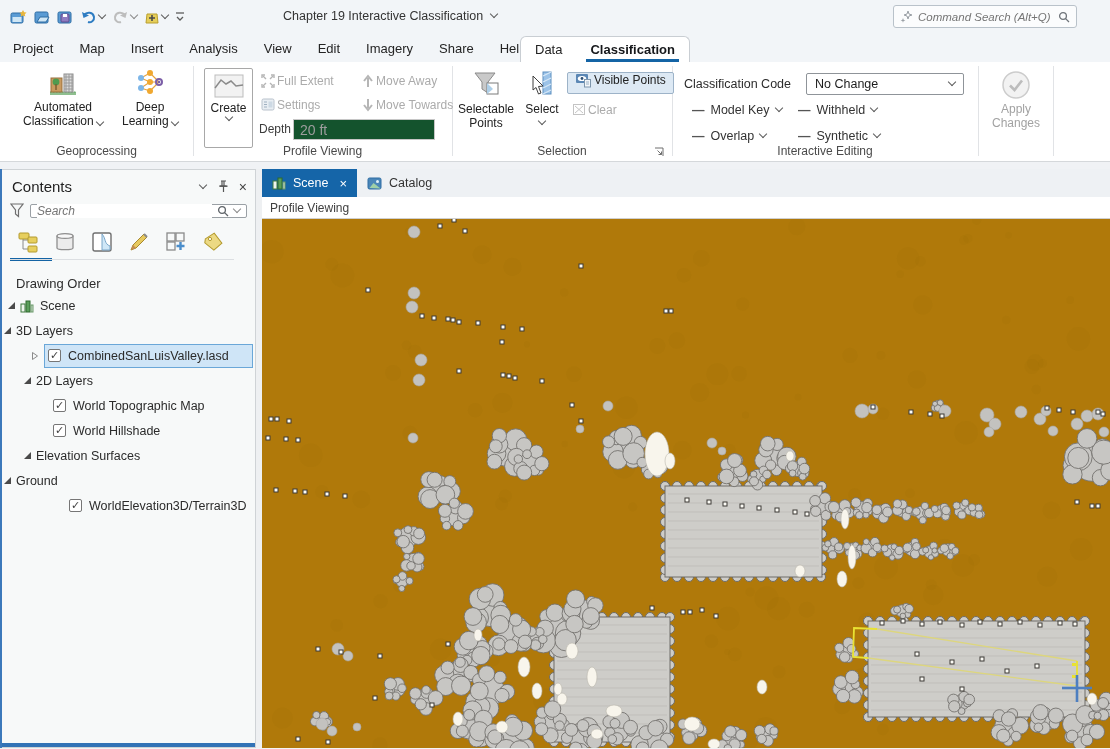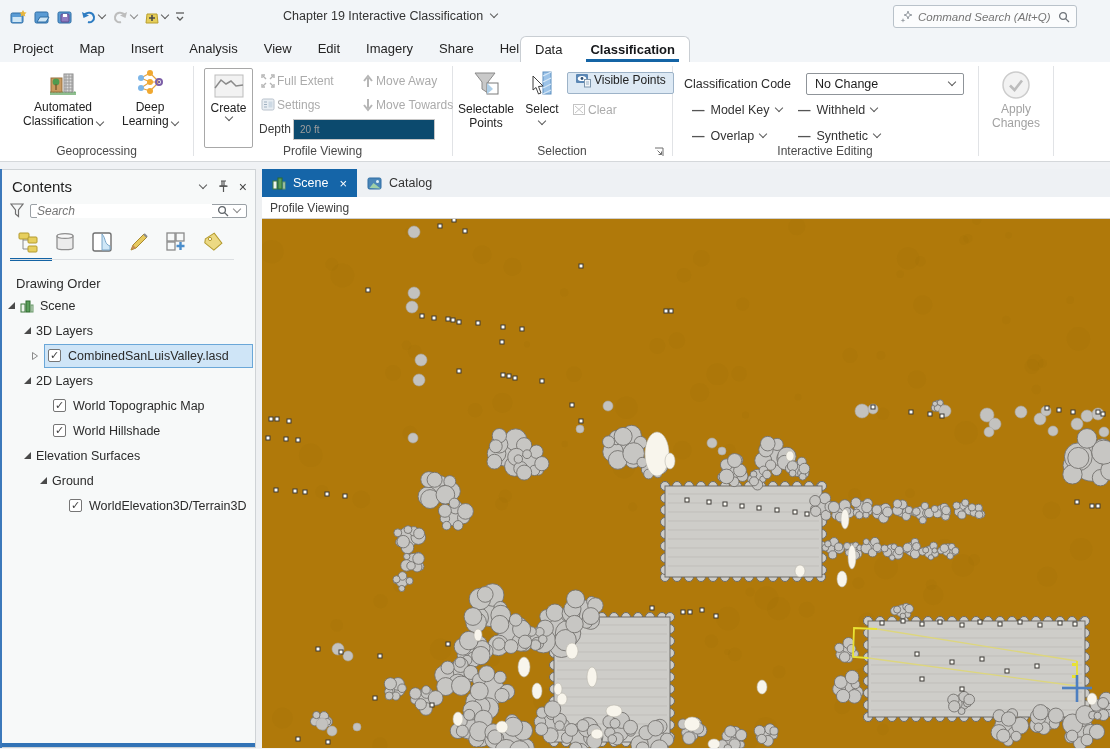--- a/index.html
+++ b/index.html
@@ -28,22 +28,22 @@
   .rdiv { position:absolute; top:4px; height:90px; width:1px; background:#e1e3e6; }
   .grplabel { position:absolute; bottom:3px; font-size:12px; color:#4a4a4a; text-align:center; }
   .bigbtn { position:absolute; display:flex; flex-direction:column; align-items:center; text-align:center;
     font-size:12px; color:#222; line-height:14px; cursor:default; }
   .bigbtn .bicon { height:34px; display:flex; align-items:center; }
   .smallitem { position:absolute; display:flex; align-items:flex-start; gap:2px; font-size:12px; }
   .disabled { color:#ababab; }
   .createbtn { position:absolute; left:204px; top:6px; width:49px; height:80px; border:1px solid #a8a8a8;
     border-radius:2px; background:#fff; display:flex; flex-direction:column; align-items:center;
     font-size:12px; color:#222; padding-top:5px; gap:3px; }
-  .depthinput { position:absolute; left:293px; top:57px; width:142px; height:21px; background:#0c4a6e;
-    border:1px solid #c6c6c6; font-size:10px; color:#9d9d9d; padding:0 6px; font-family:inherit; }
+  .depthinput { position:absolute; left:293px; top:57px; width:142px; height:21px; background:#14532d;
+    border:1px solid #c6c6c6; font-size:14px; color:#9d9d9d; padding:0 6px; font-family:inherit; }
   .toggled { background:#dde9f4; border:1px solid #9db3c8; border-radius:2px; padding:0 7px; height:22px; color:#222; }
   .combo { position:absolute; left:806px; top:11px; width:158px; height:22px; background:#fff;
     border:1px solid #8f9499; border-radius:2px; display:flex; align-items:center; font-size:12.5px;
     color:#1d1d1d; padding:0 8px; justify-content:space-between; }
   .flagitem { position:absolute; display:flex; align-items:center; gap:6px; font-size:12.5px; color:#333; }
   .flagdash { color:#555; font-weight:bold; }
   .main { display:flex; height:579px; border-left:2px solid #3c79bb; }
   .pane { width:254px; background:#f7f9f9; border:1px solid #cfd3d6; border-left:none; position:relative; }
   .pane::after { content:""; position:absolute; left:0; right:0; bottom:0; height:4px; background:#3273b6; }
   .pane-hd { display:flex; align-items:center; padding:8px 8px 4px 10px; }
@@ -405,21 +405,21 @@
           <span style="display:flex;align-items:center">
             <svg width="14" height="14" viewBox="0 0 14 14">
               <rect x="1" y="5" width="4" height="8" fill="#eef4ee" stroke="#3f7a3f"></rect>
               <rect x="6" y="2" width="4" height="11" fill="#5a9e5a" stroke="#2f6a2f"></rect>
               <rect x="11" y="6" width="2" height="7" fill="#cfe0cf" stroke="#6a9a6a"></rect>
             </svg>
             <span style="width:6px"></span>
             <span>Scene</span>
           </span>
         </div>
-        <div class="trow" style="padding-left: 20px;">
+        <div class="trow" style="">
           <span class="texp">
             <svg width="9" height="9" viewBox="0 0 9 9">
               <path d="M8 1 V8 H1 Z" fill="#4a4a4a"></path>
             </svg>
           </span>
           <span style="display:flex;align-items:center">
             <span>3D Layers</span>
           </span>
         </div>
         <div class="trow" style="padding-left: 28px;">
@@ -460,21 +460,21 @@
         <div class="trow" style="padding-left: 20px;">
           <span class="texp">
             <svg width="9" height="9" viewBox="0 0 9 9">
               <path d="M8 1 V8 H1 Z" fill="#4a4a4a"></path>
             </svg>
           </span>
           <span style="display:flex;align-items:center">
             <span>Elevation Surfaces</span>
           </span>
         </div>
-        <div class="trow" style="padding-left: 36px;">
+        <div class="trow" style="">
           <span class="texp">
             <svg width="9" height="9" viewBox="0 0 9 9">
               <path d="M8 1 V8 H1 Z" fill="#4a4a4a"></path>
             </svg>
           </span>
           <span style="display:flex;align-items:center">
             <span>Ground</span>
           </span>
         </div>
         <div class="trow" style="padding-left: 53px;">

